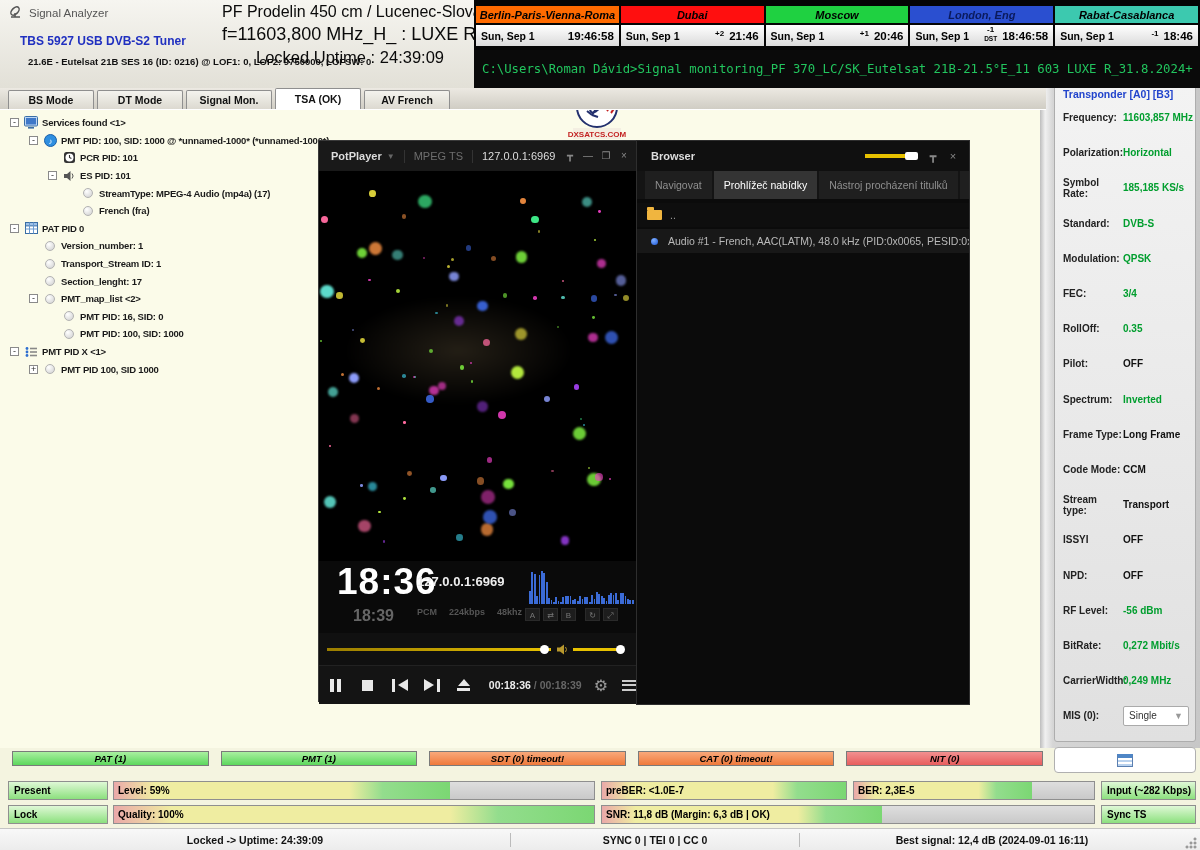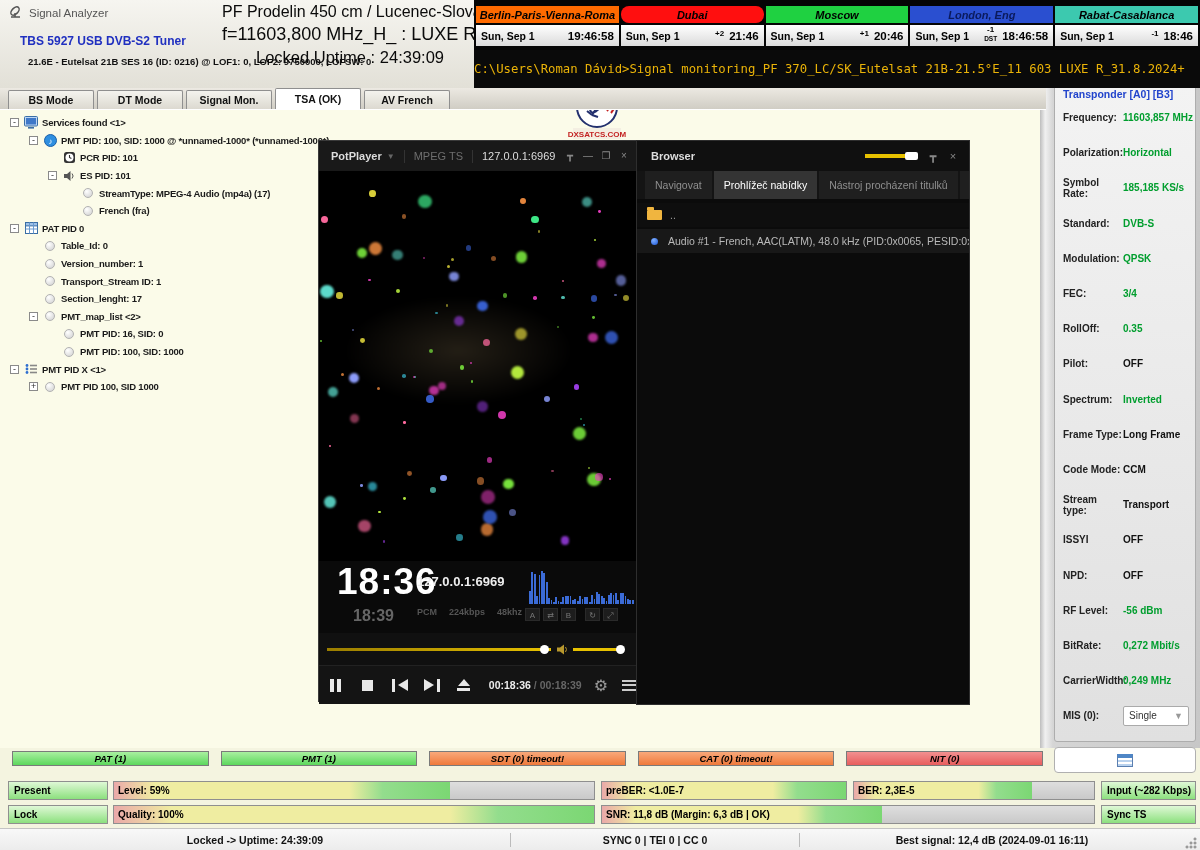--- a/index.html
+++ b/index.html
@@ -31,23 +31,23 @@
   .clock-head{height:17px;display:flex;align-items:center;justify-content:center;font-size:11px;font-weight:700;font-style:italic;overflow:hidden;white-space:nowrap;}
   .clock-body{height:21px;margin-top:2px;background:linear-gradient(#ffffff,#dadada);display:flex;align-items:center;
               padding:0 5px;font-weight:700;color:#000;}
   .clock-date{font-size:10.5px;white-space:nowrap;}
   .clock-offsetblk{margin-left:auto;display:flex;flex-direction:column;align-items:center;line-height:1;margin-right:5px;}
   .clock-offset{font-size:8px;font-weight:700;transform:translateY(-2px);}
   .clock-note{font-size:6.5px;}
   .clock-time{font-size:11.5px;white-space:nowrap;}
 
   
-  .terminal{position:absolute;left:474px;top:50px;width:726px;height:38px;background:#0a0a0a;color:#eab308;
+  .terminal{position:absolute;left:474px;top:50px;width:726px;height:38px;background:#0a0a0a;color:#22c55e;
             font-family:"DejaVu Sans Mono",monospace;font-size:12.3px;display:flex;align-items:center;
-            padding-left:0;box-sizing:border-box;white-space:nowrap;overflow:hidden;}
+            padding-left:8px;box-sizing:border-box;white-space:nowrap;overflow:hidden;}
 
   
   .tabstrip{position:absolute;left:0;top:88px;width:1046px;height:22px;background:linear-gradient(#ece9e2,#d0cdc4);
             border-bottom:1px solid #fff;display:flex;align-items:flex-end;padding-left:8px;gap:3px;box-sizing:border-box;}
   .tab{width:86px;height:19px;background:linear-gradient(#f4f3ee,#dcd9d0);border:1px solid #8f8f8f;border-bottom:none;
        font-size:10.5px;font-weight:700;color:#111;text-align:center;line-height:18px;box-sizing:border-box;border-radius:2px 2px 0 0;}
   .tab.active{background:#fff;height:21px;line-height:21px;}
 
   
   .tree{position:absolute;left:4px;top:108px;width:430px;padding-top:6px;}
@@ -258,27 +258,20 @@
       <div class="trow" style="padding-left: 6px;">
         <span class="exp">-</span>
         <span class="ticon">
           <svg width="13" height="12" viewBox="0 0 13 12">
             <rect x="0.5" y="0.5" width="12" height="11" fill="#fff" stroke="#3a6ea5"></rect>
             <rect x="0.5" y="0.5" width="12" height="3.4" fill="#9ec1e8" stroke="#3a6ea5"></rect>
             <path d="M0.5 7 H12.5 M4.5 0.5 V11.5 M8.5 0.5 V11.5" stroke="#6a9ad0"></path>
           </svg>
         </span>
         <span class="tlabel">PAT PID 0</span>
-      </div>
-      <div class="trow" style="padding-left: 25px;">
-        <span class="exp none"></span>
-        <span class="ticon">
-          <span class="leafdot"></span>
-        </span>
-        <span class="tlabel">Table_Id: 0</span>
       </div>
       <div class="trow" style="padding-left: 25px;">
         <span class="exp none"></span>
         <span class="ticon">
           <span class="leafdot"></span>
         </span>
         <span class="tlabel">Version_number: 1</span>
       </div>
       <div class="trow" style="padding-left: 25px;">
         <span class="exp none"></span>
@@ -699,21 +692,21 @@
         <div class="clock-body">
           <span class="clock-date">Sun, Sep 1</span>
           <span class="clock-offsetblk">
             <span class="clock-offset"></span>
             <span class="clock-note"></span>
           </span>
           <span class="clock-time">19:46:58</span>
         </div>
       </div>
       <div class="clock">
-        <div class="clock-head" style="background: rgb(255, 15, 15); color: rgb(0, 0, 0); border-radius: 8px;">Dubai</div>
+        <div class="clock-head" style="background: rgb(255, 15, 15); color: rgb(0, 0, 0);">Dubai</div>
         <div class="clock-body">
           <span class="clock-date">Sun, Sep 1</span>
           <span class="clock-offsetblk">
             <span class="clock-offset">+2</span>
             <span class="clock-note"></span>
           </span>
           <span class="clock-time">21:46</span>
         </div>
       </div>
       <div class="clock">

